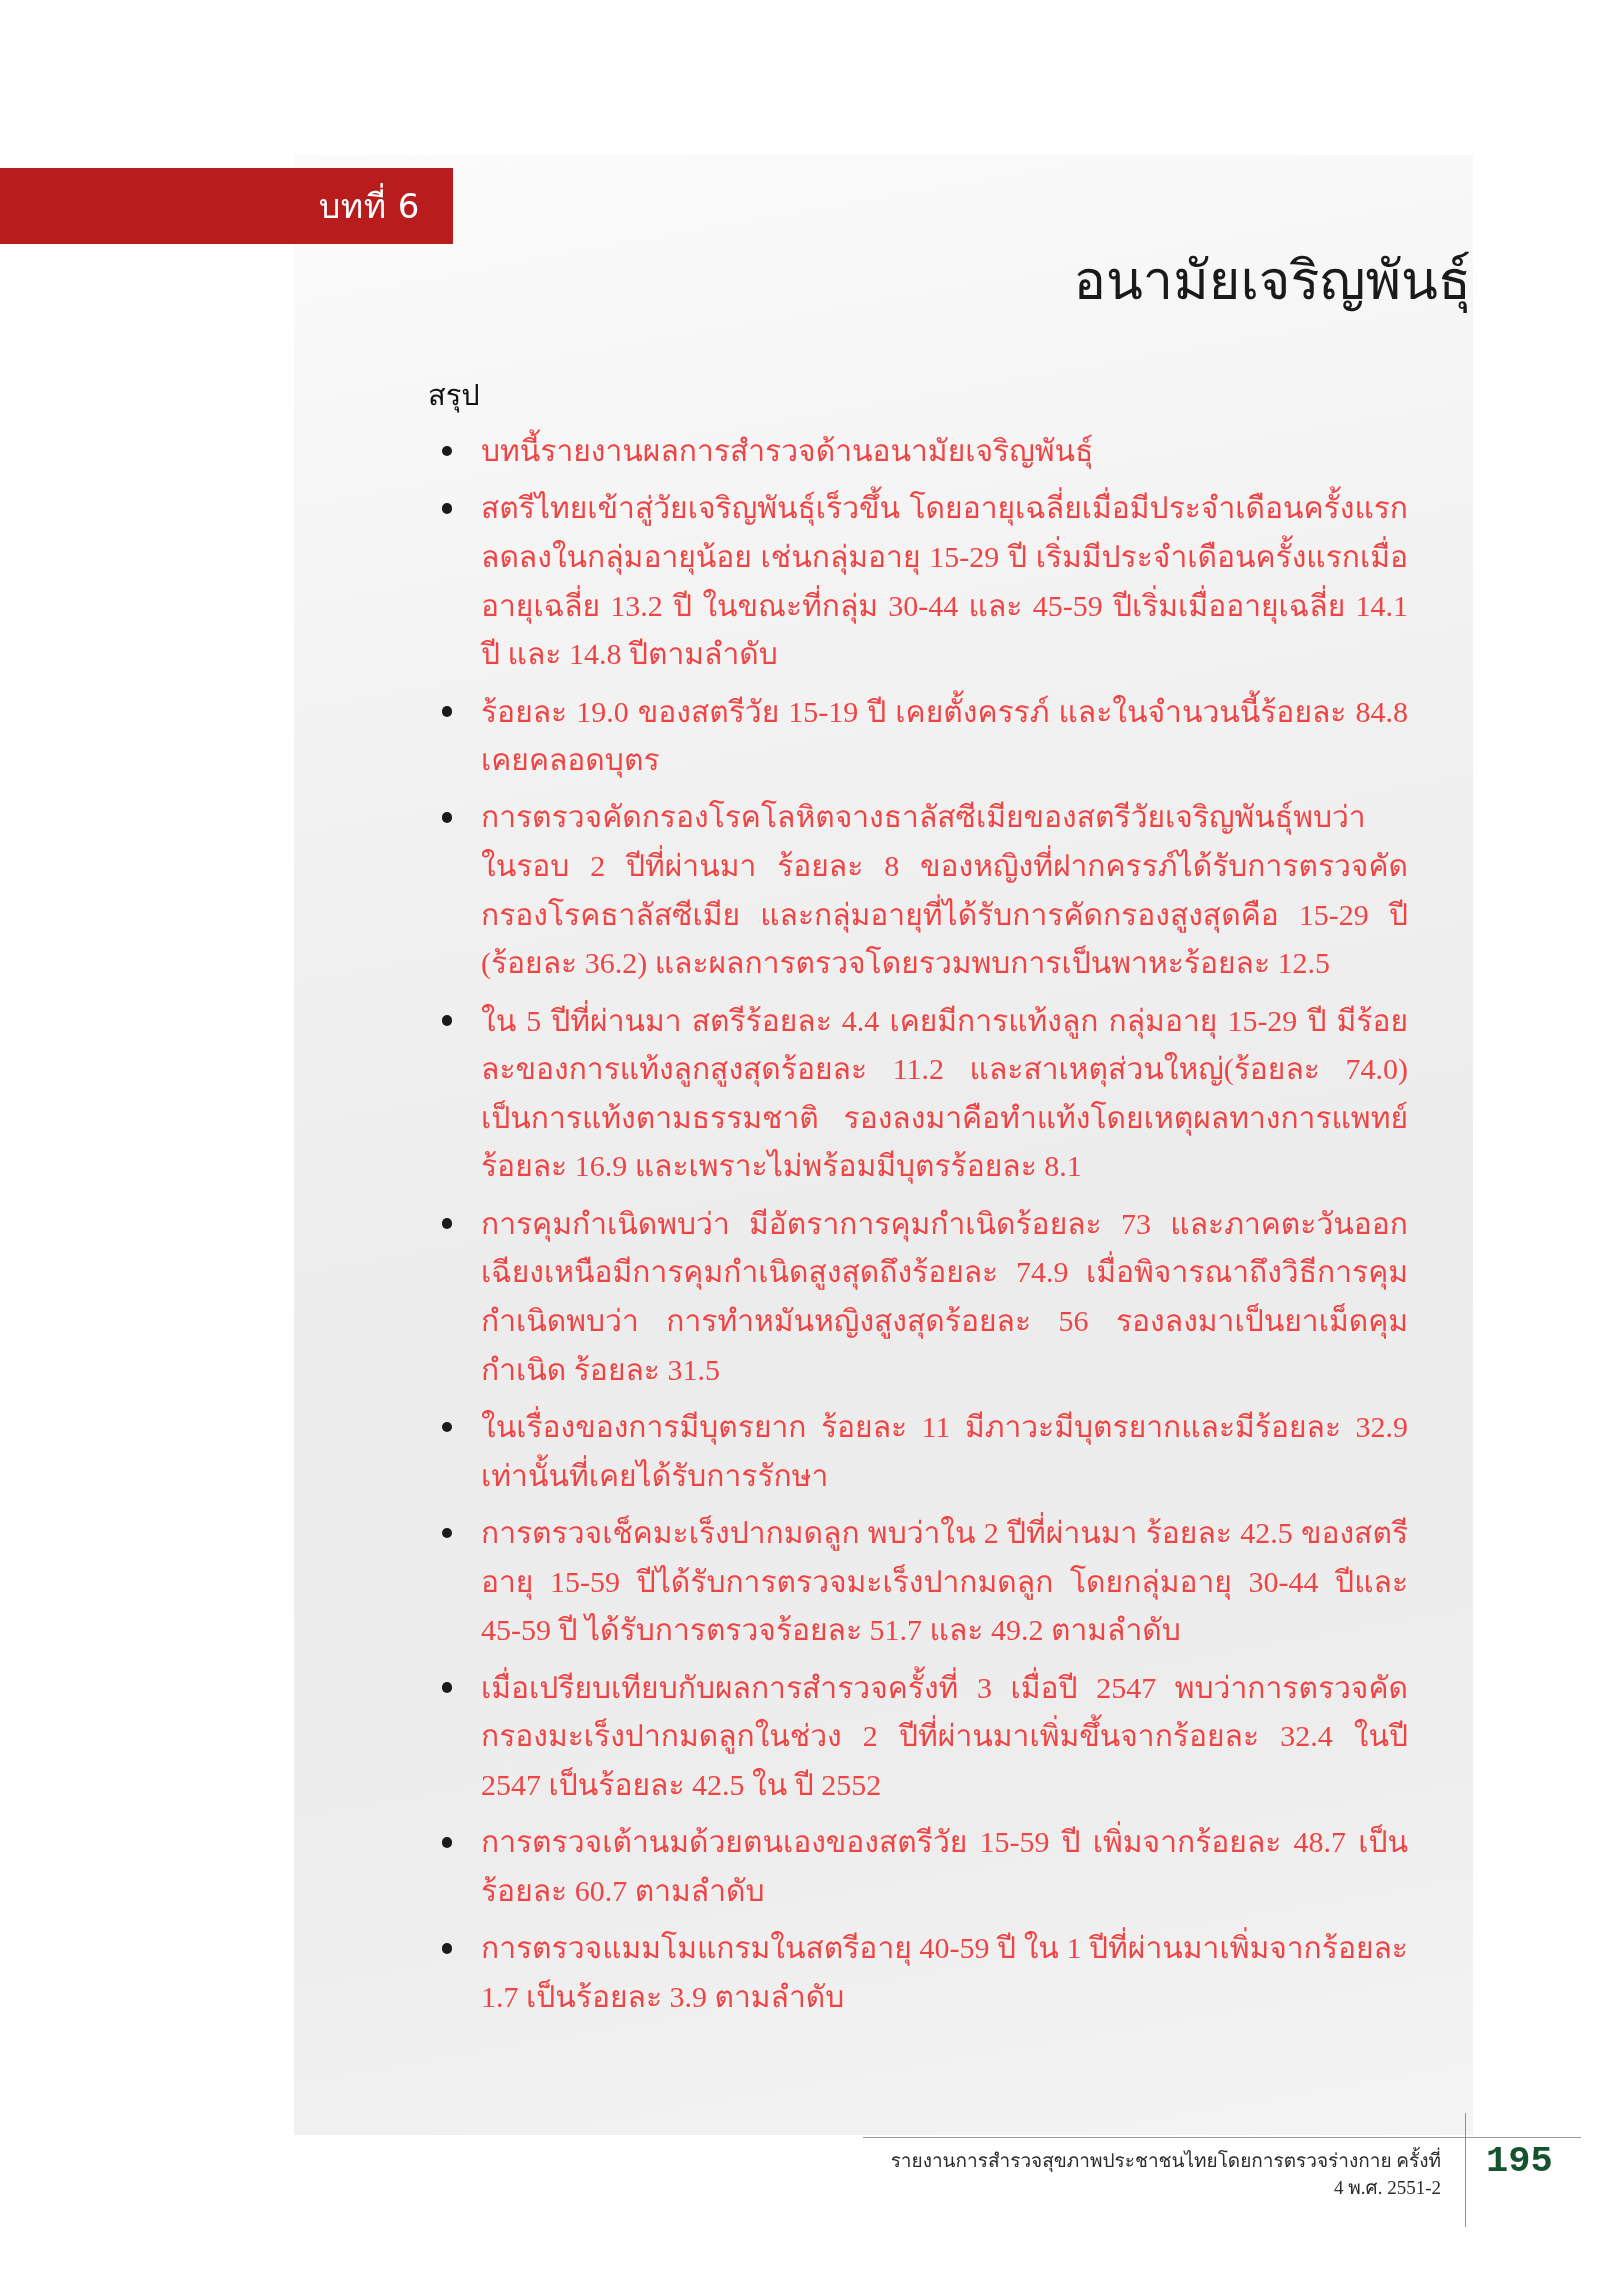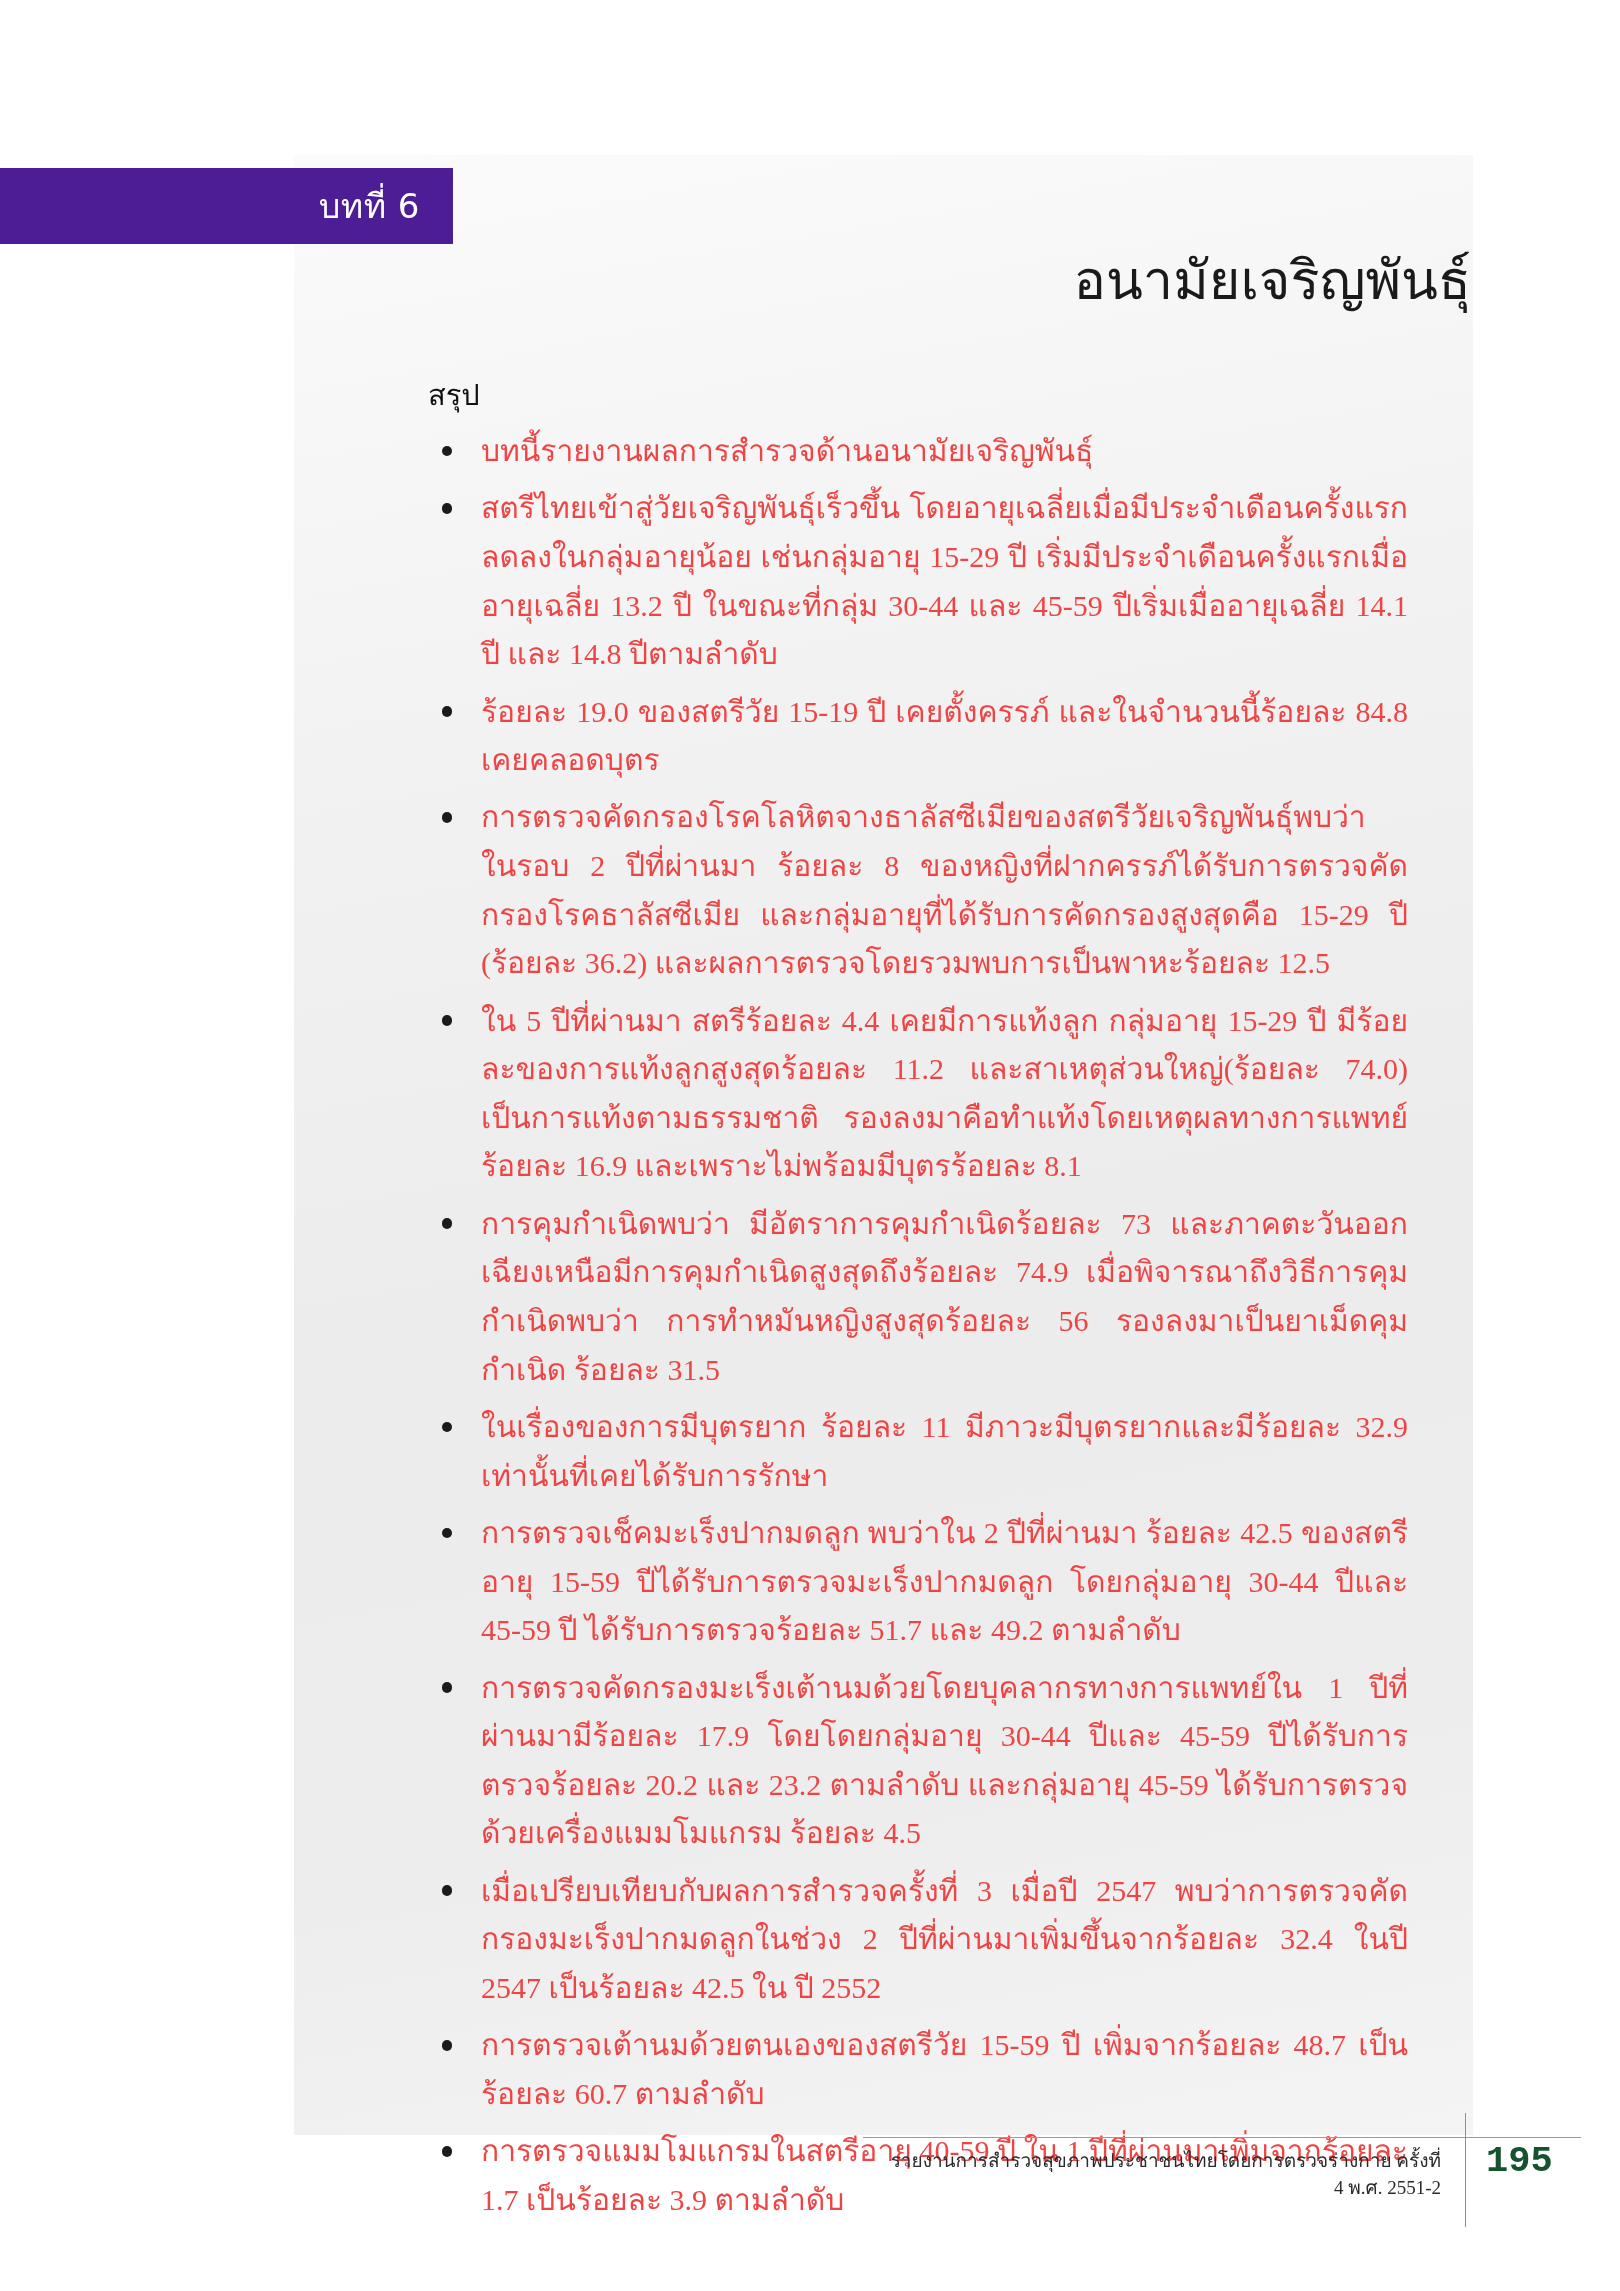--- a/index.html
+++ b/index.html
@@ -26,21 +26,21 @@
     height: 1980px;
     background: linear-gradient(170deg, #fbfbfc 0%, #f2f2f3 28%, #ececed 55%, #ededee 80%, #f4f4f5 100%);
   }
   
   .chapter-tab {
     position: absolute;
     left: 0;
     top: 168px;
     width: 453px;
     height: 76px;
-    background: #4c1d95;
+    background: #b91c1c;
     display: flex;
     align-items: center;
     justify-content: flex-end;
     box-sizing: border-box;
     padding-right: 33px;
   }
   .chapter-tab-label {
     color: #ffffff;
     font-family: "DejaVu Sans", "Liberation Sans", sans-serif;
     font-size: 34px;
@@ -153,21 +153,20 @@
     <div class="summary-heading">สรุป</div>
     <ul class="bullets">
       <li>บทนี้รายงานผลการสำรวจด้านอนามัยเจริญพันธุ์</li>
       <li>สตรีไทยเข้าสู่วัยเจริญพันธุ์เร็วขึ้น  โดยอายุเฉลี่ยเมื่อมีประจำเดือนครั้งแรกลดลงในกลุ่มอายุน้อย เช่นกลุ่มอายุ 15-29 ปี เริ่มมีประจำเดือนครั้งแรกเมื่ออายุเฉลี่ย 13.2 ปี ในขณะที่กลุ่ม 30-44 และ 45-59 ปีเริ่มเมื่ออายุเฉลี่ย 14.1 ปี และ 14.8 ปีตามลำดับ</li>
       <li>ร้อยละ  19.0  ของสตรีวัย  15-19  ปี  เคยตั้งครรภ์  และในจำนวนนี้ร้อยละ  84.8 เคยคลอดบุตร</li>
       <li>การตรวจคัดกรองโรคโลหิตจางธาลัสซีเมียของสตรีวัยเจริญพันธุ์พบว่า ในรอบ 2 ปีที่ผ่านมา ร้อยละ 8 ของหญิงที่ฝากครรภ์ได้รับการตรวจคัดกรองโรคธาลัสซีเมีย และกลุ่มอายุที่ได้รับการคัดกรองสูงสุดคือ 15-29 ปี (ร้อยละ 36.2) และผลการตรวจโดยรวมพบการเป็นพาหะร้อยละ 12.5</li>
       <li>ใน 5 ปีที่ผ่านมา สตรีร้อยละ 4.4 เคยมีการแท้งลูก กลุ่มอายุ 15-29 ปี มีร้อยละของการแท้งลูกสูงสุดร้อยละ 11.2 และสาเหตุส่วนใหญ่(ร้อยละ 74.0) เป็นการแท้งตามธรรมชาติ  รองลงมาคือทำแท้งโดยเหตุผลทางการแพทย์ร้อยละ 16.9 และเพราะไม่พร้อมมีบุตรร้อยละ 8.1</li>
       <li>การคุมกำเนิดพบว่า มีอัตราการคุมกำเนิดร้อยละ 73 และภาคตะวันออกเฉียงเหนือมีการคุมกำเนิดสูงสุดถึงร้อยละ 74.9 เมื่อพิจารณาถึงวิธีการคุมกำเนิดพบว่า การทำหมันหญิงสูงสุดร้อยละ 56 รองลงมาเป็นยาเม็ดคุมกำเนิด ร้อยละ 31.5</li>
       <li>ในเรื่องของการมีบุตรยาก ร้อยละ 11 มีภาวะมีบุตรยากและมีร้อยละ 32.9 เท่านั้นที่เคยได้รับการรักษา</li>
       <li>การตรวจเช็คมะเร็งปากมดลูก พบว่าใน 2 ปีที่ผ่านมา ร้อยละ 42.5 ของสตรีอายุ 15-59 ปีได้รับการตรวจมะเร็งปากมดลูก โดยกลุ่มอายุ 30-44 ปีและ 45-59 ปี ได้รับการตรวจร้อยละ 51.7 และ 49.2 ตามลำดับ</li>
-      <li>การตรวจคัดกรองมะเร็งเต้านมด้วยโดยบุคลากรทางการแพทย์ใน 1 ปีที่ผ่านมามีร้อยละ 17.9 โดยโดยกลุ่มอายุ 30-44 ปีและ 45-59 ปีได้รับการตรวจร้อยละ 20.2 และ 23.2 ตามลำดับ และกลุ่มอายุ 45-59 ได้รับการตรวจด้วยเครื่องแมมโมแกรม ร้อยละ 4.5</li>
       <li>เมื่อเปรียบเทียบกับผลการสำรวจครั้งที่  3  เมื่อปี  2547  พบว่าการตรวจคัดกรองมะเร็งปากมดลูกในช่วง 2 ปีที่ผ่านมาเพิ่มขึ้นจากร้อยละ 32.4 ในปี 2547 เป็นร้อยละ 42.5 ใน ปี 2552</li>
       <li>การตรวจเต้านมด้วยตนเองของสตรีวัย 15-59 ปี เพิ่มจากร้อยละ 48.7 เป็นร้อยละ 60.7 ตามลำดับ</li>
       <li>การตรวจแมมโมแกรมในสตรีอายุ 40-59 ปี ใน 1 ปีที่ผ่านมาเพิ่มจากร้อยละ 1.7 เป็นร้อยละ 3.9 ตามลำดับ</li>
     </ul>
   </div>
 
   <div class="footer-rule"></div>
   <div class="footer-divider"></div>
   <div class="footer-text">รายงานการสำรวจสุขภาพประชาชนไทยโดยการตรวจร่างกาย  ครั้งที่ 4  พ.ศ. 2551-2</div>
   <div class="page-number">195</div>

